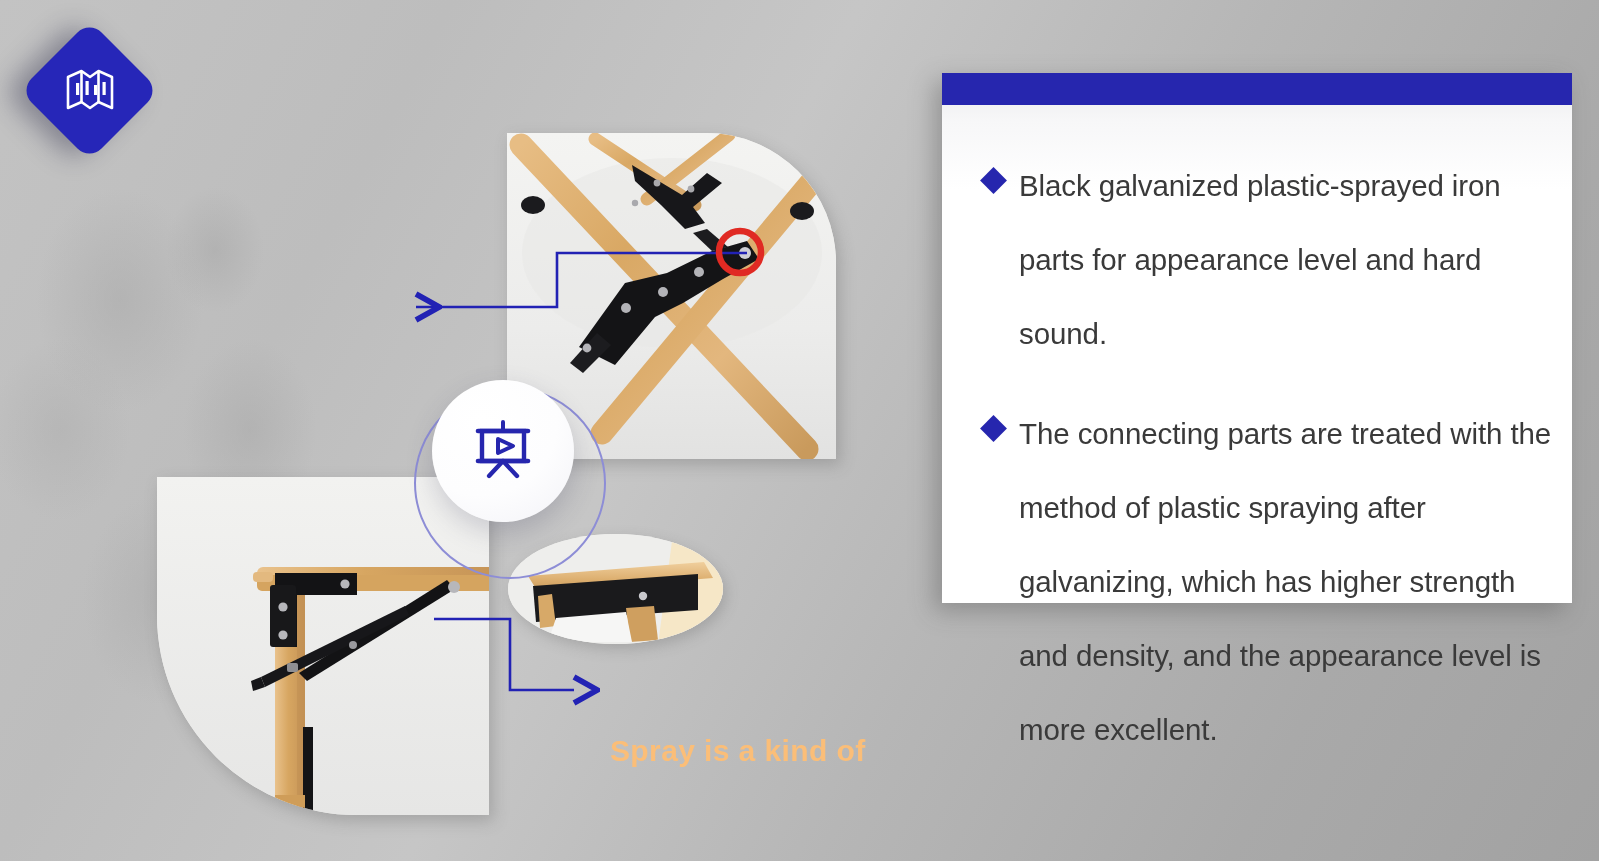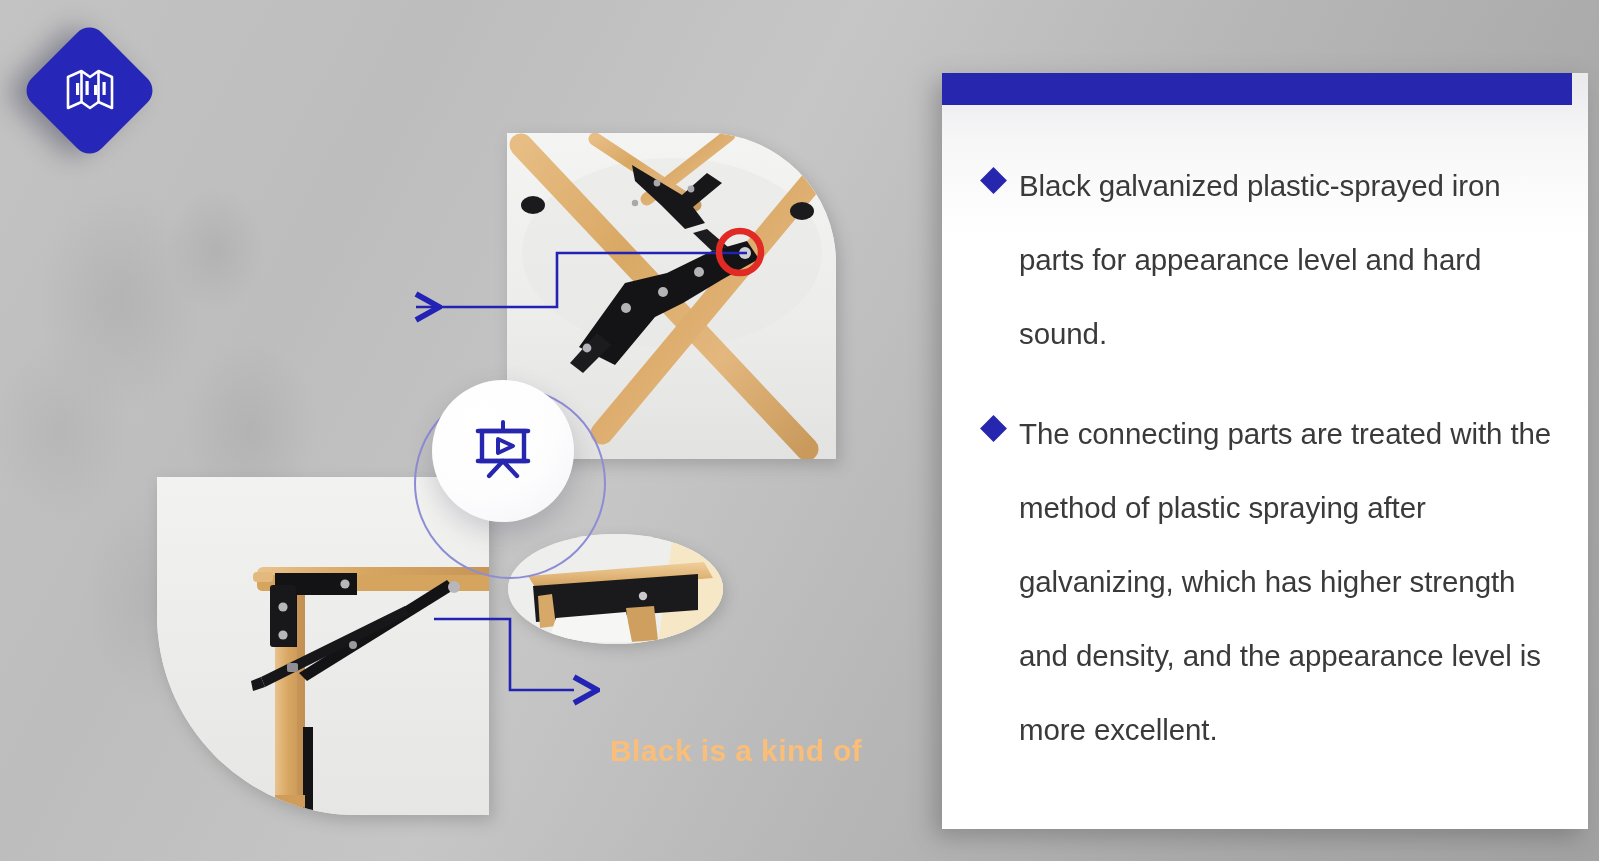--- a/index.html
+++ b/index.html
@@ -62,24 +62,23 @@
   
   .annot-label{
     position:absolute;color:#fbbe78;font-weight:600;letter-spacing:.4px;
     white-space:pre;
   }
   #label-rivet{left:89px;top:277px;font-size:30px;}
   #label-spray{left:575px;top:656px;font-size:30px;line-height:63px;}
   #connector-layer{position:absolute;left:0;top:0;width:1599px;height:861px;pointer-events:none;}
   
   #text-panel{
-    position:absolute;left:942px;top:73px;width:630px;height:756px;
+    position:absolute;left:942px;top:73px;width:630px;height:530px;
     background:linear-gradient(180deg,#e9e9ec 0%,#f7f7f8 9%,#ffffff 22%,#ffffff 100%);
     box-shadow:-8px 8px 22px rgba(70,70,70,.35);
-    padding-left:16px;
   }
   #panel-header-bar{
     position:absolute;left:0;top:0;width:630px;height:32px;background:#2626ae;
   }
   #panel-body{position:absolute;left:0;top:32px;width:630px;padding:0;}
   .bullet-row{display:flex;align-items:flex-start;padding:0 18px 0 42px;}
   .bullet-row:first-child{margin-top:44px;}
   .bullet-row:nth-child(2){margin-top:26px;}
   .bullet-diamond{
     flex:0 0 auto;width:19px;height:19px;background:#2626ae;
@@ -241,21 +240,21 @@
     </defs>
 
     <polyline points="747,253 557,253 557,307 416,307" fill="none" stroke="#2222b4" stroke-width="2.6" marker-end="url(#arrL)"></polyline>
 
     <polyline points="434,619 510,619 510,690 574,690" fill="none" stroke="#2222b4" stroke-width="2.6" marker-end="url(#arrR)"></polyline>
 
     <circle cx="740" cy="252" r="21" fill="none" stroke="#e02a23" stroke-width="6.5"></circle>
   </svg>
 
   <div class="annot-label" id="label-spray">
-    <span>Black is a kind of</span><br>
+    <span>Spray is a kind of</span><br>
     <span>surface treatment</span>
   </div>
 
   <div id="text-panel">
     <div id="panel-header-bar"></div>
     <div id="panel-body">
 
       <div class="bullet-row">
         <span class="bullet-diamond"></span>
         <span class="bullet-text">Black galvanized plastic-sprayed iron parts for appearance level and hard sound.</span>

